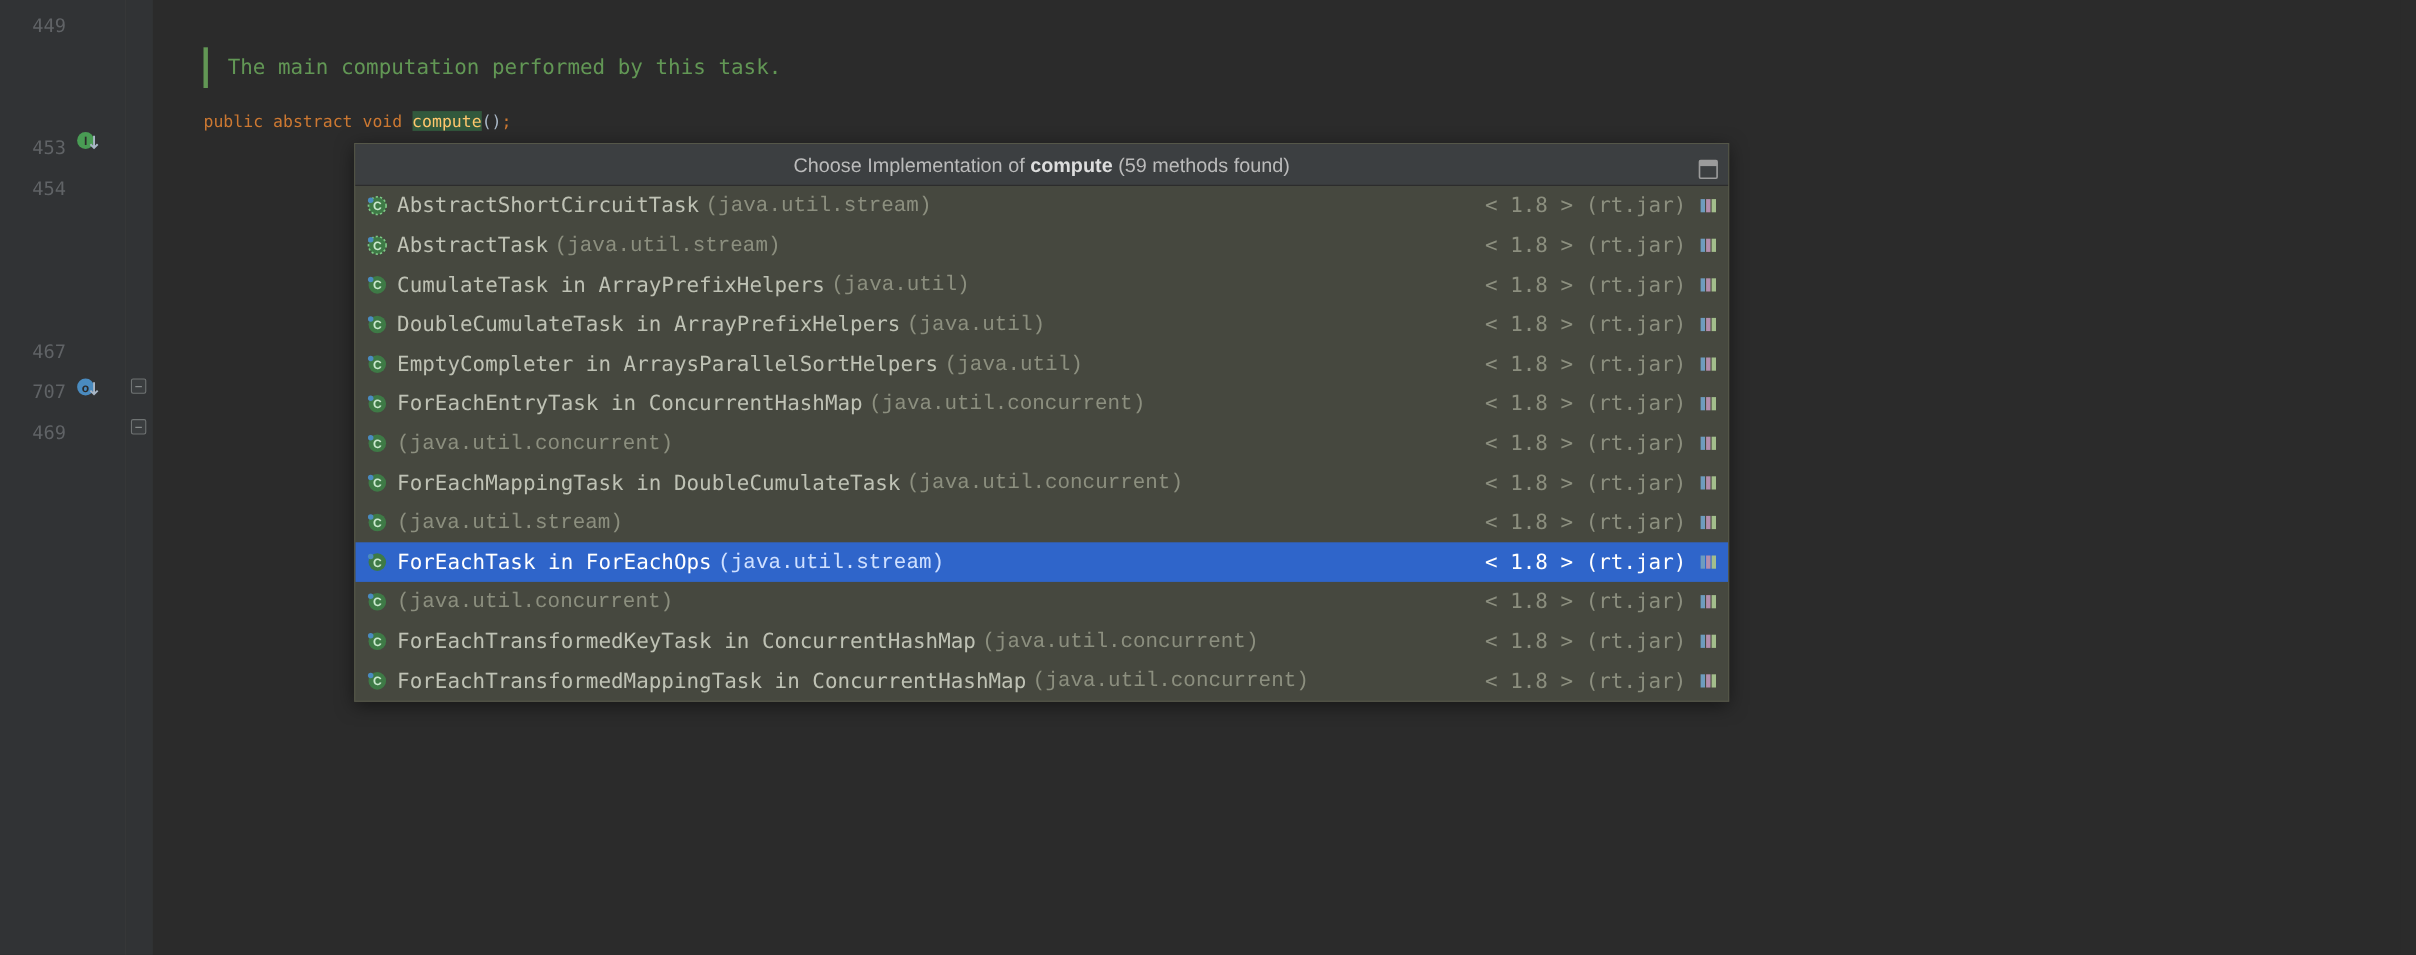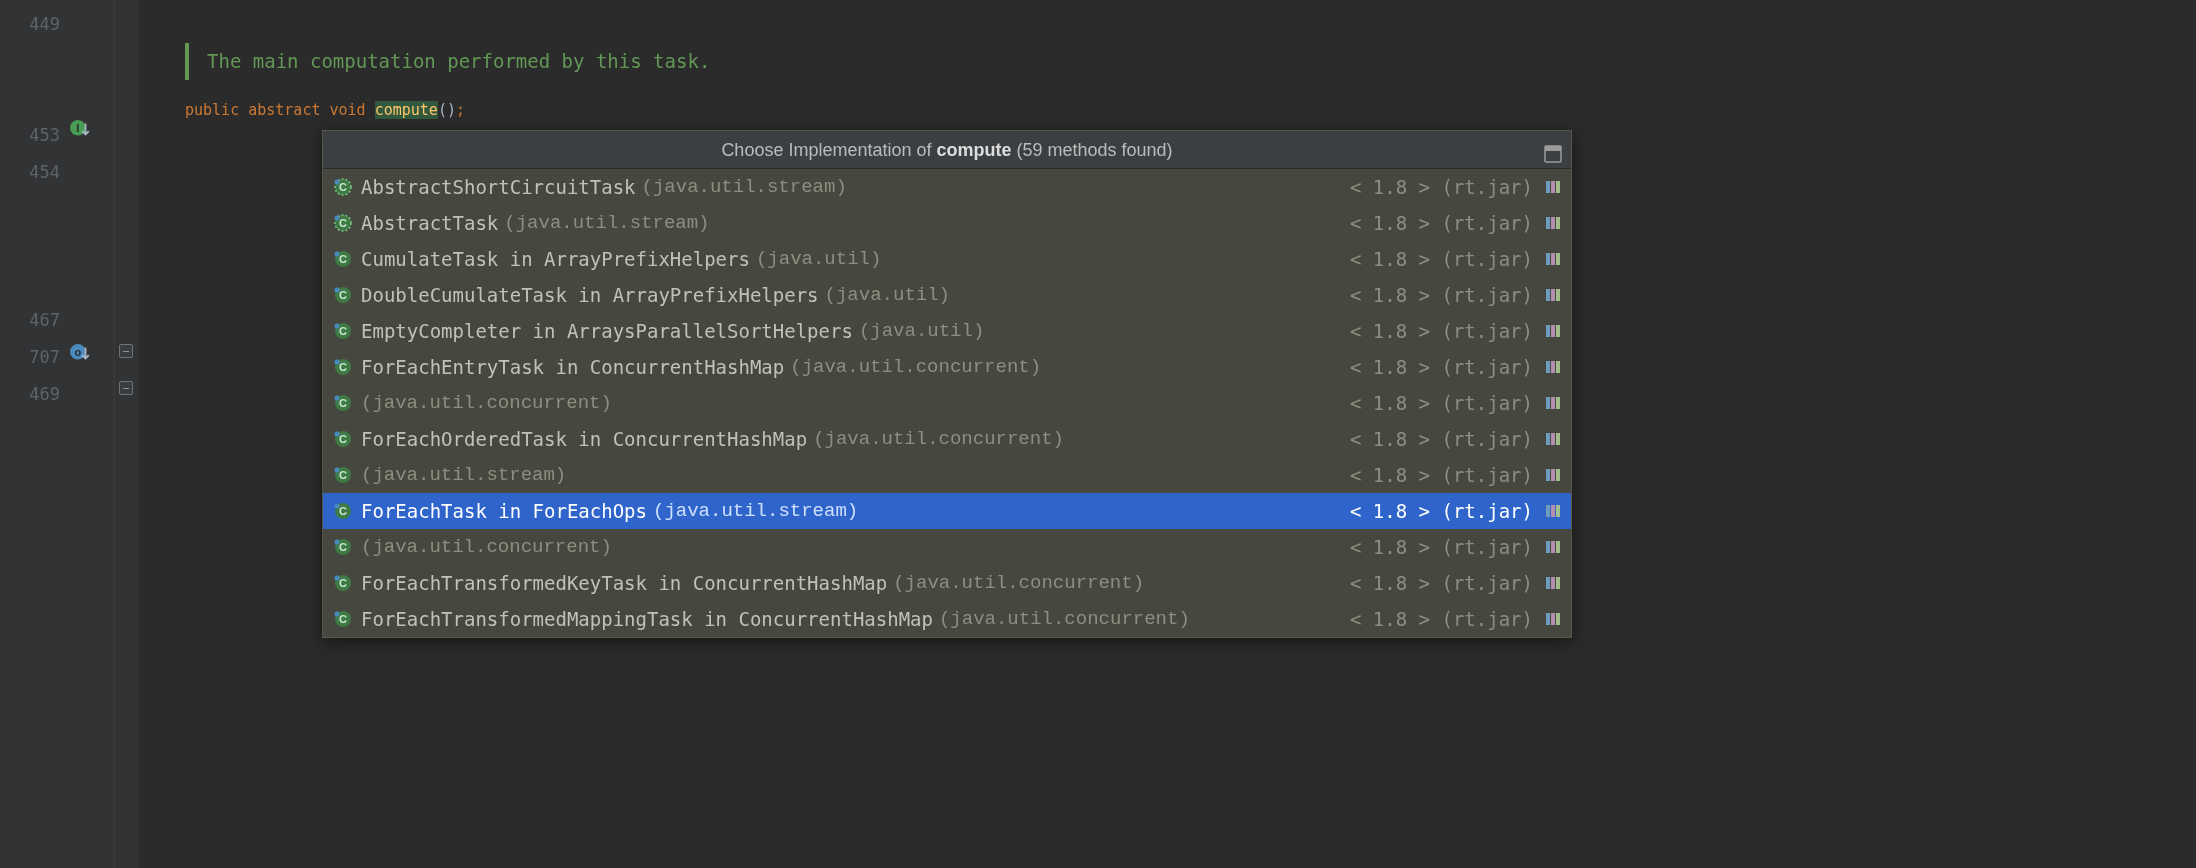--- a/index.html
+++ b/index.html
@@ -345,21 +345,21 @@
     <rect x="11" y="3" width="4" height="12" fill="#a3be8c"></rect>
   </svg></span>
           </div>
           <div class="popup-item">
             <span class="type-icon"><svg viewBox="0 0 20 20" width="20" height="20">
     <circle cx="10" cy="10" r="8" fill="#3e7a46"></circle>
 
     <text x="10" y="14" font-size="11" text-anchor="middle" fill="#c9e8cd" font-family="Arial" font-weight="bold">C</text>
     <circle cx="4" cy="5" r="2.5" fill="#4a8bbf"></circle>
   </svg></span>
-            <span class="main-label">ForEachOrderedTask in ConcurrentHashMap</span>
+            <span class="main-label">ForEachMappingTask in DoubleCumulateTask</span>
             <span class="pkg"> (java.util.concurrent)</span>
             <span class="spacer"></span>
             <span class="loc">&lt; 1.8 &gt; (rt.jar)</span>
             <span class="lib-icon"><svg viewBox="0 0 18 18" width="18" height="18">
     <rect x="1" y="3" width="4" height="12" fill="#6e9cbe"></rect>
     <rect x="6" y="3" width="4" height="12" fill="#b48ead"></rect>
     <rect x="11" y="3" width="4" height="12" fill="#a3be8c"></rect>
   </svg></span>
           </div>
           <div class="popup-item">

